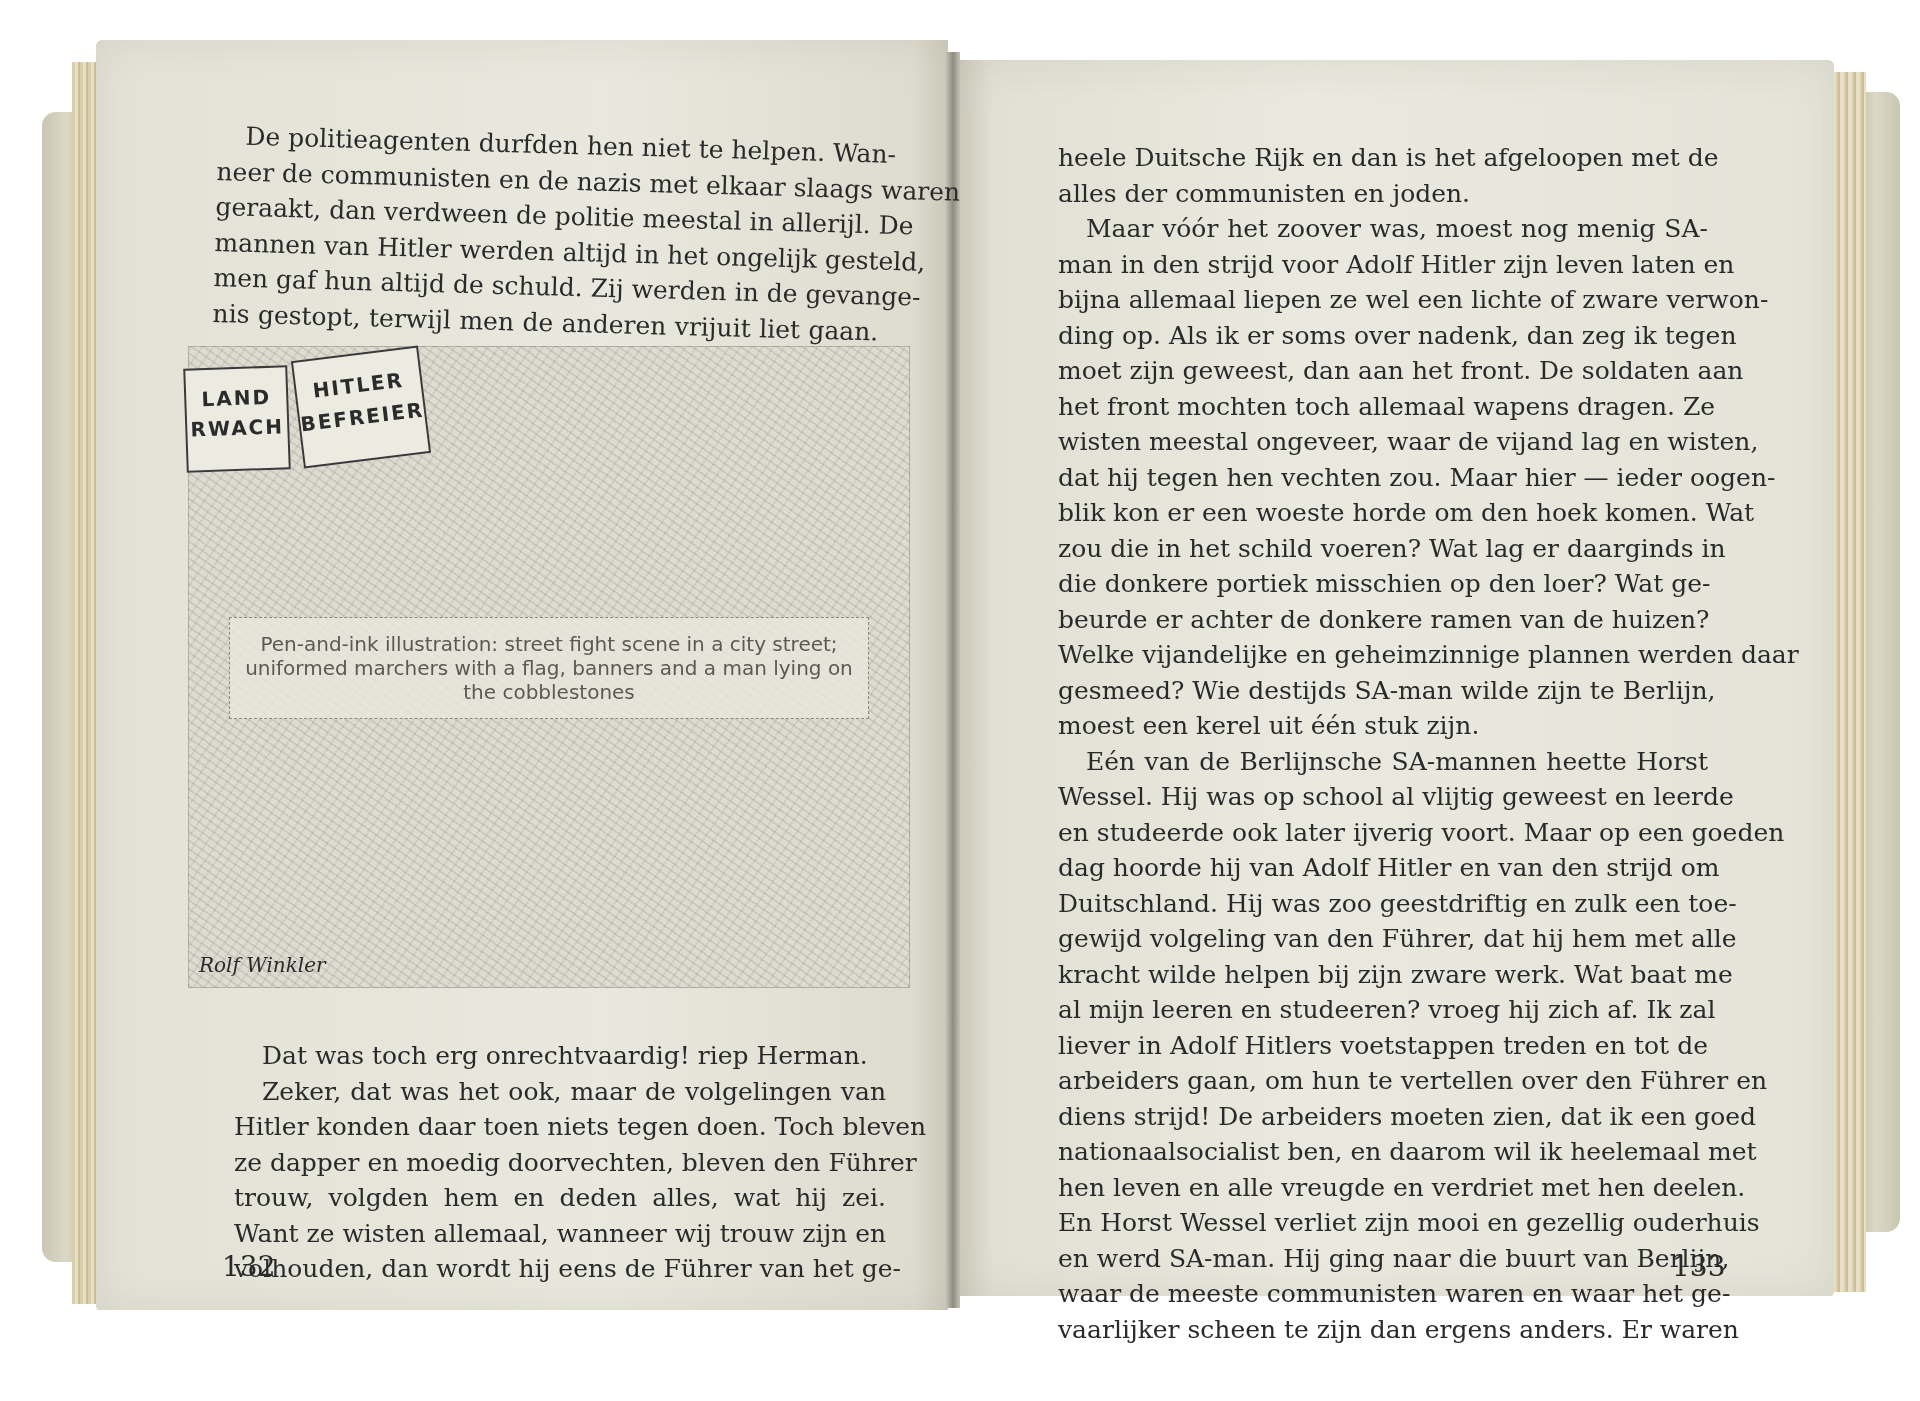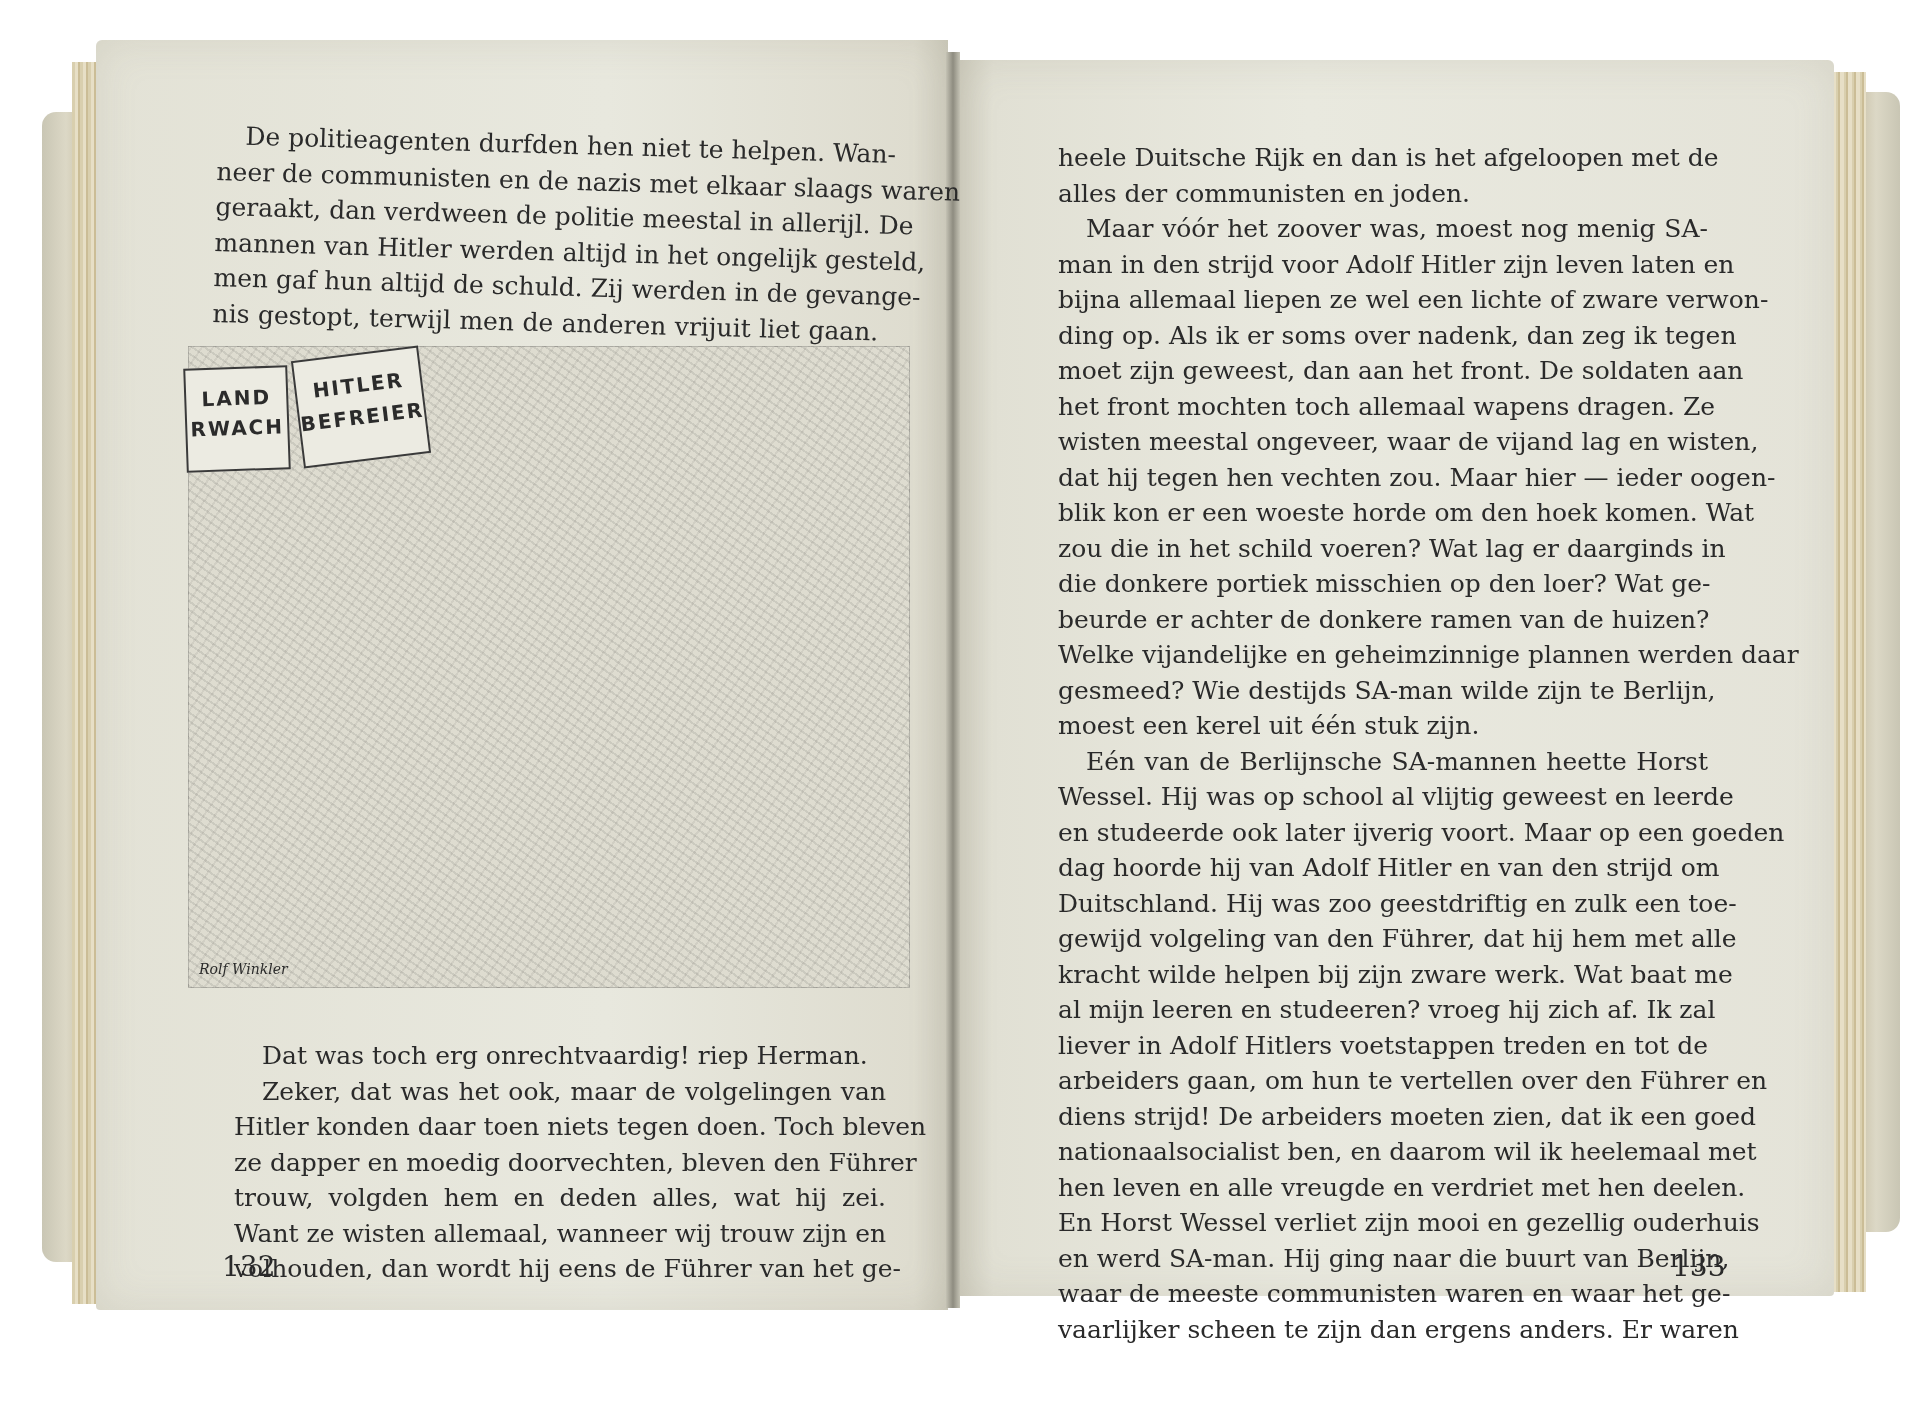--- a/index.html
+++ b/index.html
@@ -37,21 +37,21 @@
          #dedcd0;
        border:1px solid rgba(60,60,60,.25);}
   .ill-caption{position:absolute;left:40px;right:40px;top:270px;text-align:center;
        font-family:"DejaVu Sans","Liberation Sans",sans-serif;font-size:20px;color:#5a5a52;
        background:rgba(230,230,220,.85);padding:14px 10px;border:1px dashed #8a887c;}
   .banner{position:absolute;background:#ecebe2;border:2px solid #3a3a3a;
        font-family:"DejaVu Sans","Liberation Sans",sans-serif;font-weight:bold;
        color:#2b2b2b;letter-spacing:2px;text-align:center;}
   .banner-1{left:-4px;top:20px;width:100px;height:86px;font-size:20px;line-height:30px;padding-top:14px;transform:rotate(-2deg);}
   .banner-2{left:108px;top:6px;width:124px;height:90px;font-size:20px;line-height:32px;padding-top:14px;transform:rotate(-7deg);}
-  .signature{position:absolute;left:10px;bottom:10px;font-family:"DejaVu Serif",serif;font-style:italic;font-size:14px;color:#2b2b2b;}
+  .signature{position:absolute;left:10px;bottom:10px;font-family:"DejaVu Serif",serif;font-style:italic;font-size:20px;color:#2b2b2b;}
 </style>
 </head>
 <body>
 
 <div class="cover-left"></div>
 <div class="cover-right"></div>
 <div class="edges-left"></div>
 <div class="edges-right"></div>
 
 <div class="page page-left"></div>
@@ -69,20 +69,21 @@
 
 <div class="illustration">
   <div class="banner banner-1">
     <div>LAND</div>
     <div>RWACH</div>
   </div>
   <div class="banner banner-2">
     <div>HITLER</div>
     <div>BEFREIER</div>
   </div>
+  <div class="ill-caption">Pen-and-ink illustration: street fight scene in a city street; uniformed marchers with a flag, banners and a man lying on the cobblestones</div>
   <div class="signature">Rolf Winkler</div>
 </div>
 
 <div class="text-block left-bottom">
   <span class="line last indent">Dat was toch erg onrechtvaardig! riep Herman.</span>
   <span class="line indent">Zeker, dat was het ook, maar de volgelingen van</span>
   <span class="line">Hitler konden daar toen niets tegen doen. Toch bleven</span>
   <span class="line">ze dapper en moedig doorvechten, bleven den Führer</span>
   <span class="line">trouw, volgden hem en deden alles, wat hij zei.</span>
   <span class="line">Want ze wisten allemaal, wanneer wij trouw zijn en</span>

